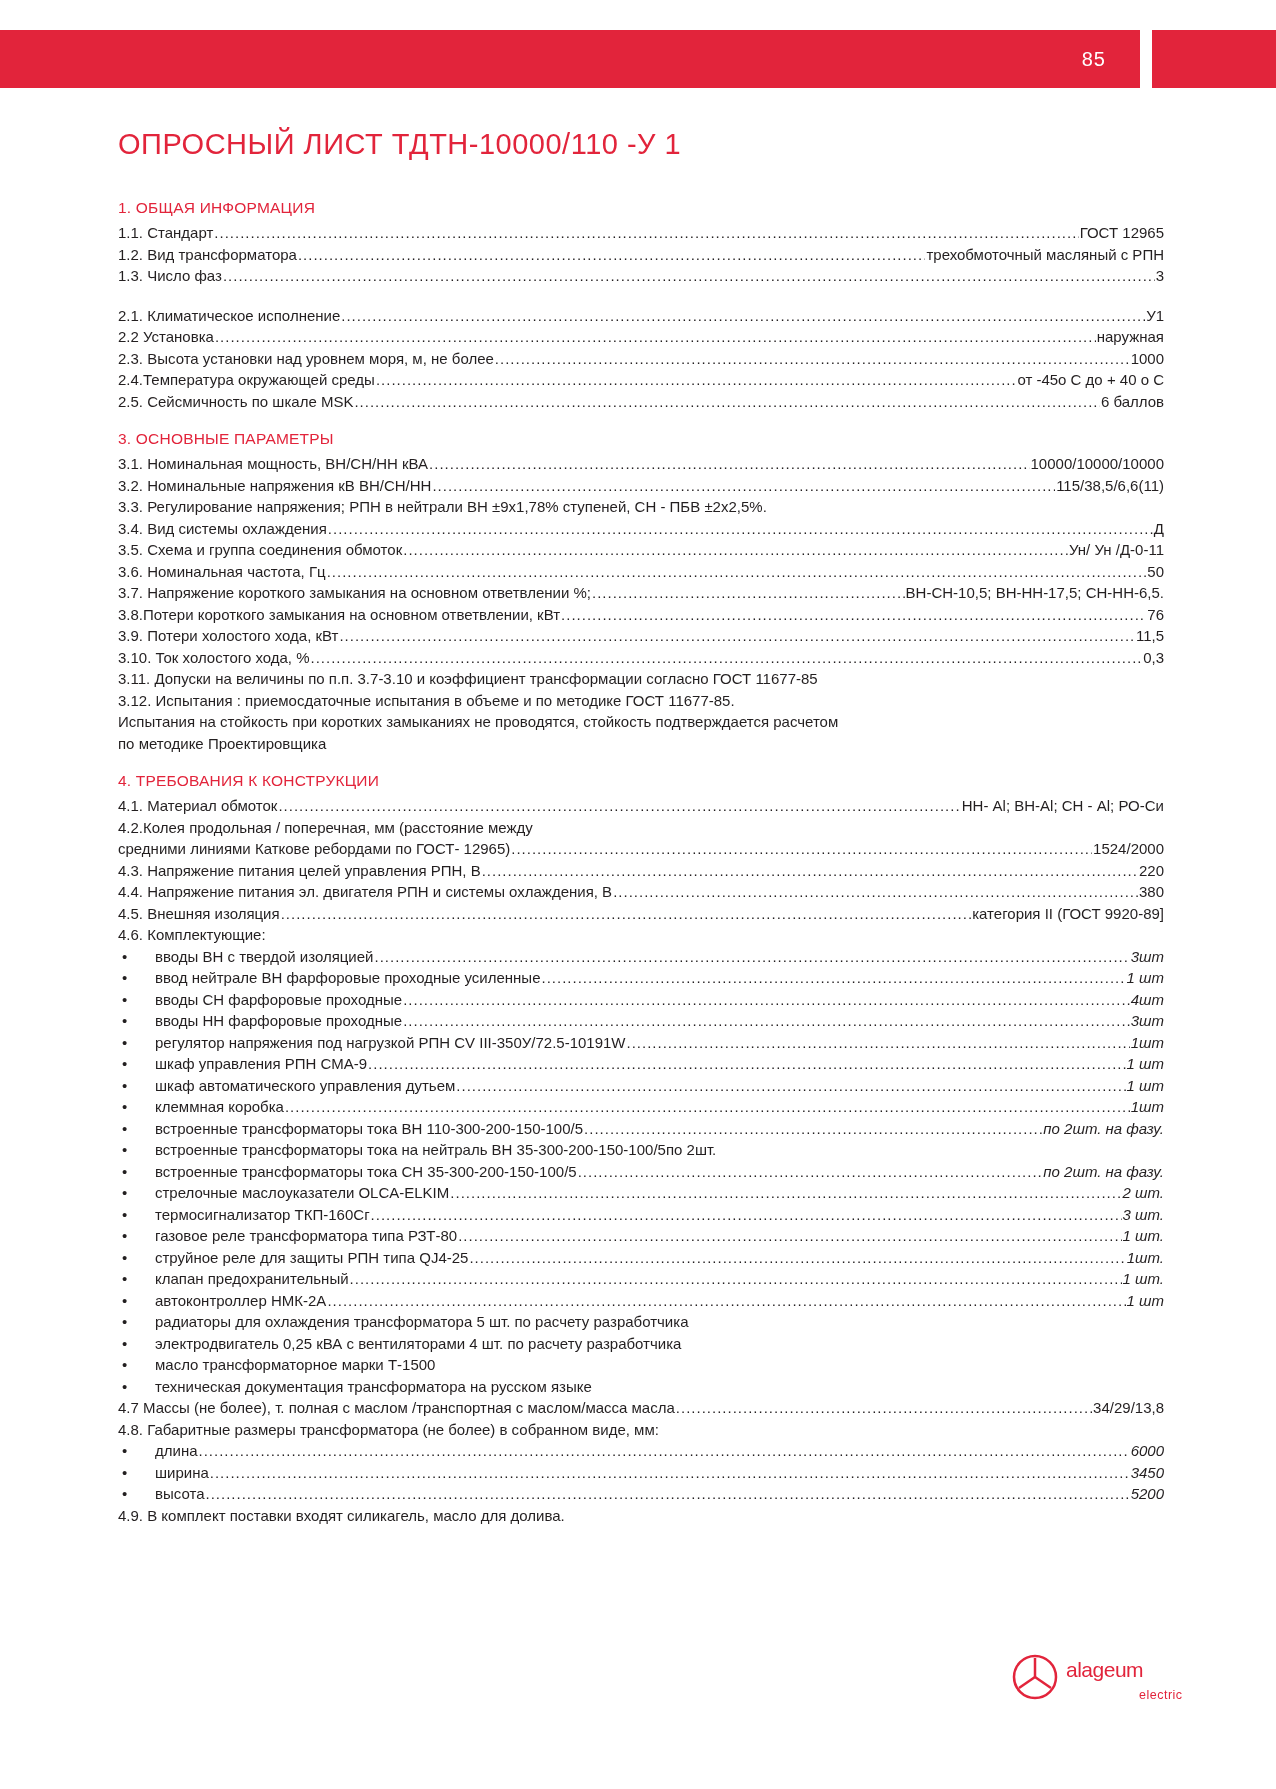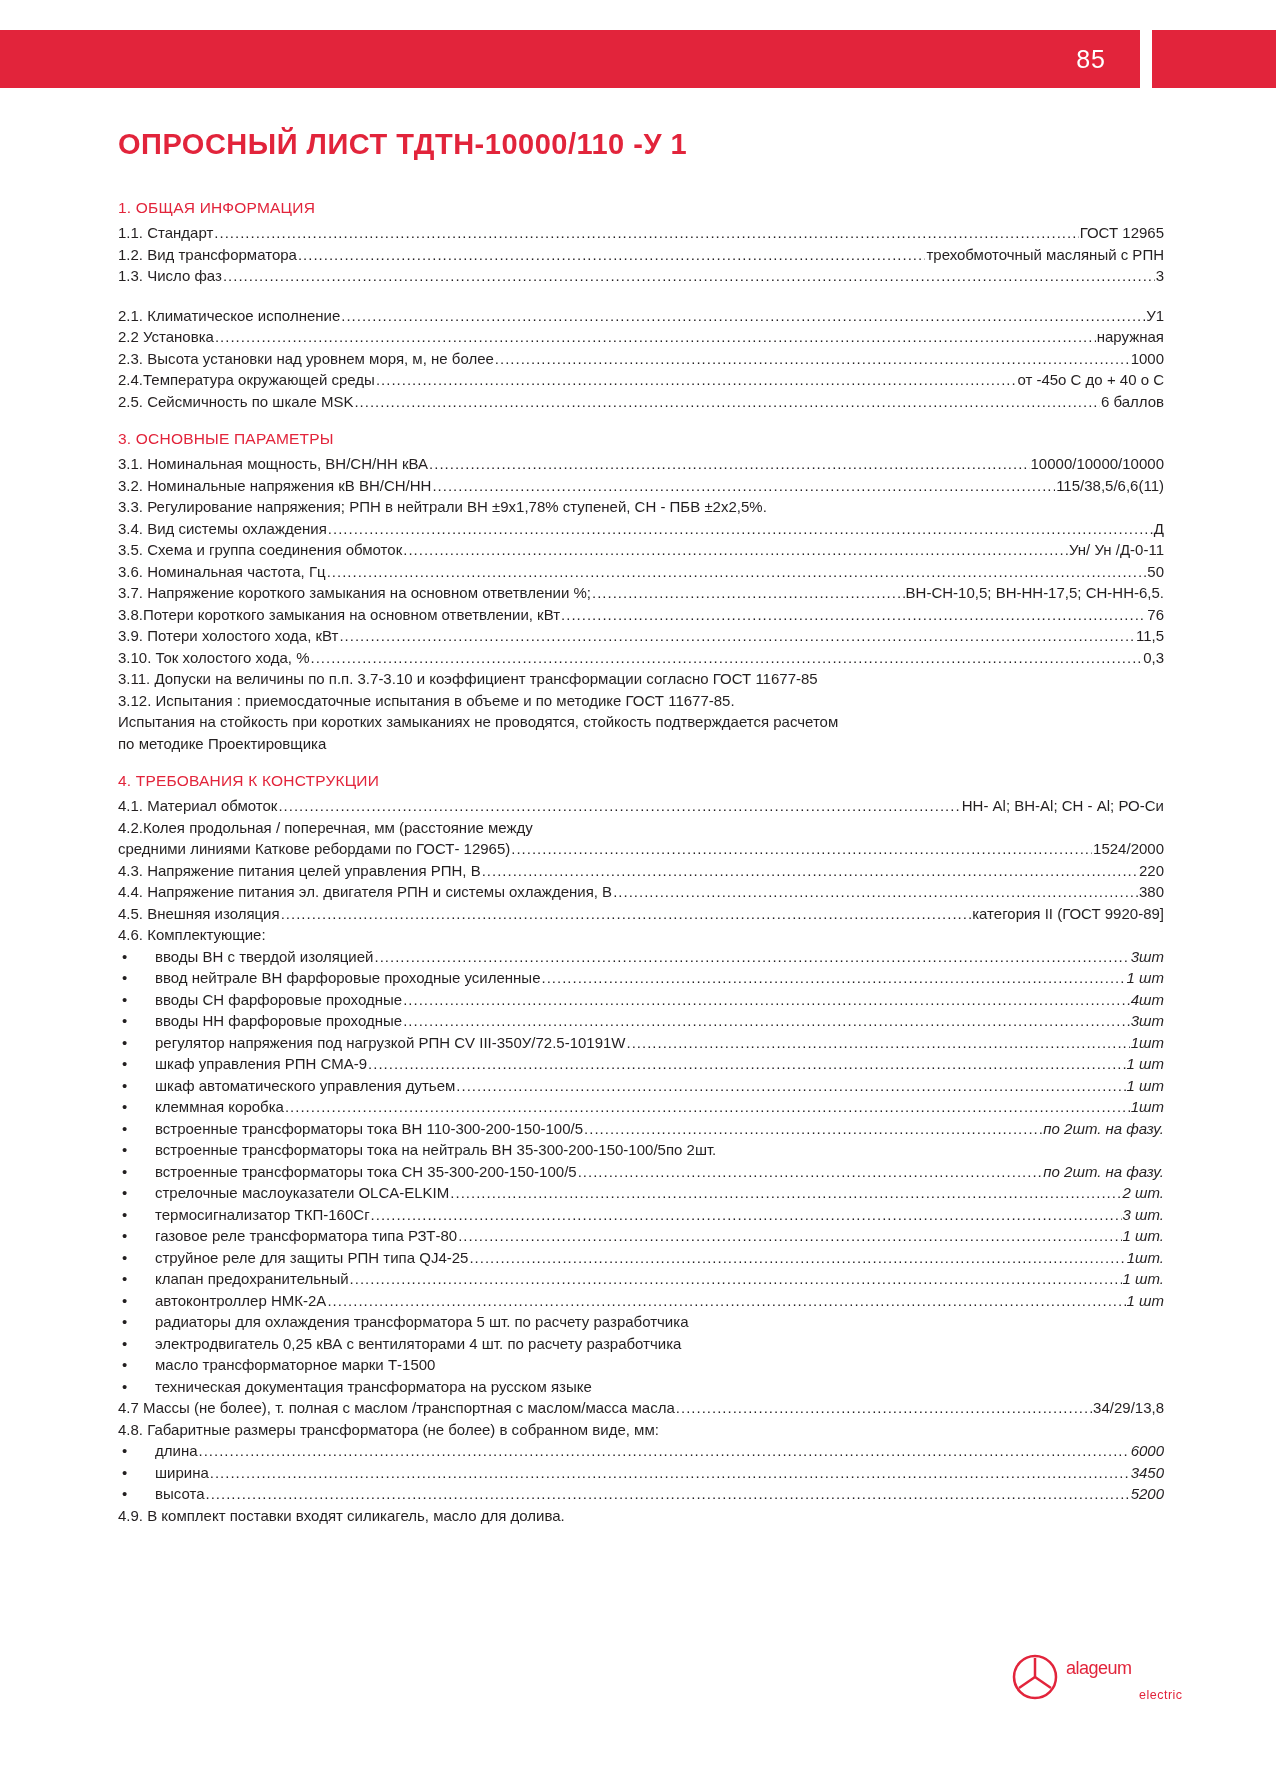--- a/index.html
+++ b/index.html
@@ -41,36 +41,36 @@
     position: absolute;
     top: 30px;
     left: 0;
     width: 1140px;
     height: 58px;
     line-height: 58px;
     text-align: right;
     padding-right: 34px;
     box-sizing: border-box;
     color: #ffffff;
-    font-size: 25px;
+    font-size: 20px;
     letter-spacing: 1px;
   }
 
   .content {
     position: absolute;
     top: 128px;
     left: 118px;
     width: 1046px;
   }
 
   h1.doc-title {
     margin: 0 0 38px 0;
     color: #e2243b;
     font-size: 29px;
-    font-weight: bold;
+    font-weight: normal;
     letter-spacing: 0.5px;
   }
 
   .section {
     margin-bottom: 18px;
   }
   .section-title {
     color: #e2243b;
     font-size: 15.5px;
     margin-bottom: 5px;
@@ -148,21 +148,21 @@
     position: absolute;
     left: 0;
     top: 2px;
     width: 46px;
     height: 46px;
   }
   .logo-text {
     position: absolute;
     left: 54px;
     top: 6px;
-    font-size: 18px;
+    font-size: 21px;
     color: #e2243b;
     letter-spacing: -0.5px;
     font-weight: normal;
   }
   .logo-sub {
     position: absolute;
     left: 127px;
     top: 36px;
     font-size: 12.5px;
     color: #e2243b;

